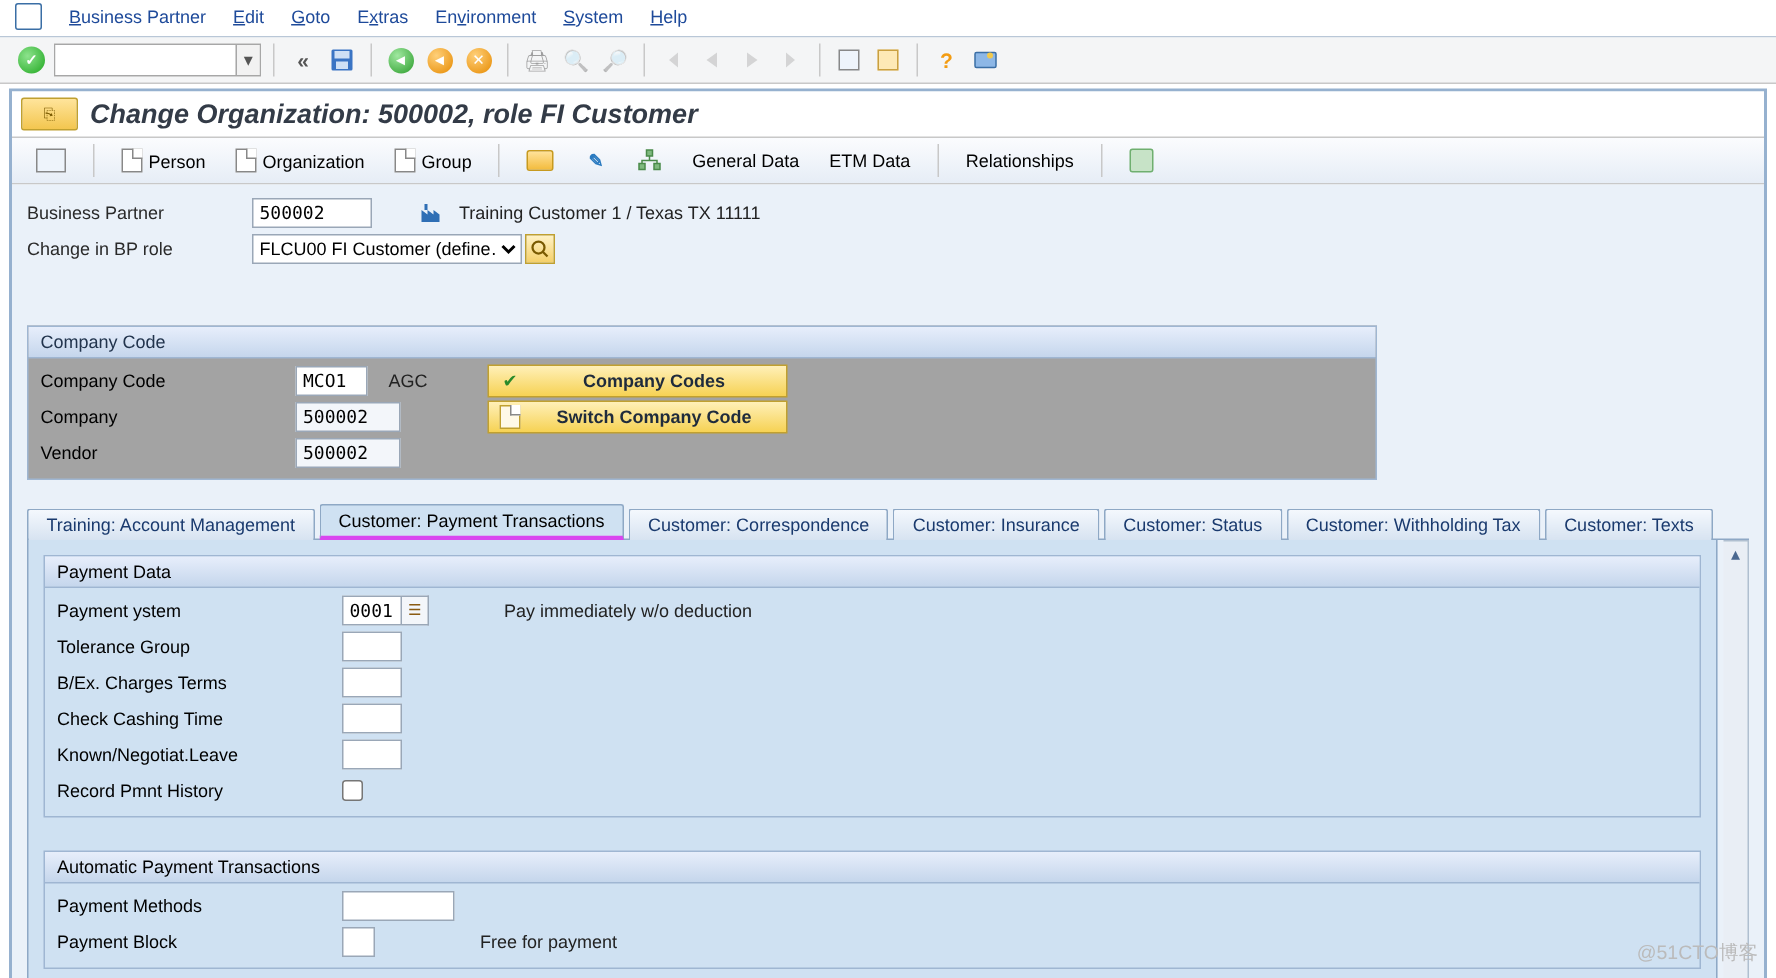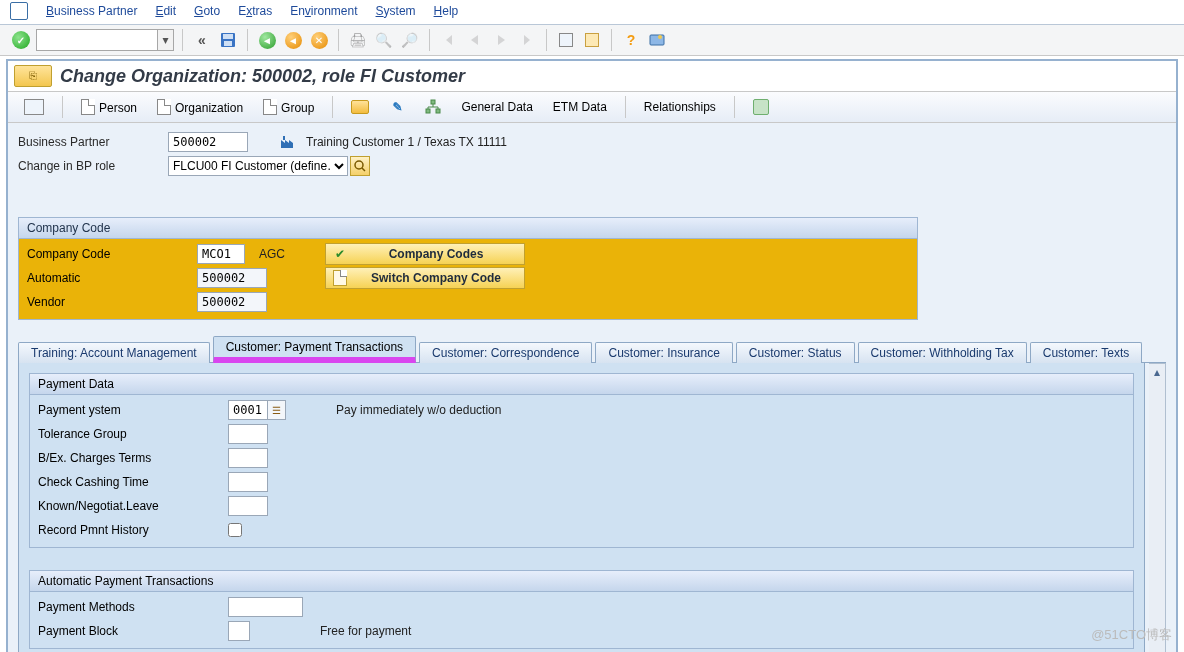--- a/index.html
+++ b/index.html
@@ -112,21 +112,21 @@
   .help-btn {
     width:20px;height:20px;margin-left:2px;border:1px solid #c0a030;
     background:linear-gradient(180deg,#fff2c6,#f5d069);display:flex;align-items:center;justify-content:center;cursor:pointer;
   }
   .help-btn svg{width:12px;height:12px;}
   .row-icon { display:flex;align-items:center;justify-content:center;width:20px;height:20px;color:#2666b3; }
 
   
   .group-panel {
     border: 1px solid #9fb6d2;
-    background: #eab308;
+    background: #a3a3a3;
     margin-top: 10px;
     max-width: 900px;
   }
   .group-panel > .hd {
     background: linear-gradient(180deg,#e7eefb,#c5d6ec);
     border-bottom: 1px solid #9fb6d2;
     padding: 3px 8px; color:#22344d;
     text-align:left;
   }
   .group-panel > .bd { padding: 4px 8px; }
@@ -148,21 +148,21 @@
   .tabstrip .strip-line {position:absolute;left:0;right:0;bottom:0;height:1px;background:#8ea8c5;}
   .tab {
     border:1px solid #8ea8c5; border-bottom:none;
     padding:3px 12px; margin-right:3px;
     background: linear-gradient(180deg,#f4f8fd,#d7e3f1);
     color:#1a3a6e; cursor:pointer; position:relative; z-index:1;
     border-radius:2px 2px 0 0;
   }
   .tab.active {
     background:#cfe1f2; color:#000; z-index:2;
-    border-bottom:6px solid #d946ef;
+    border-bottom:3px solid #d946ef;
   }
 
   
   .tab-content-wrap { display:flex; gap:4px; }
   .tab-content {
     background:#cfe1f2; border:1px solid #8ea8c5; border-top:none;
     padding:10px 10px; flex:1; min-height:240px;
   }
   .scrollbar-v {
     width:17px; background:#e9eef5;border:1px solid #b0bfd0;border-left:none;
@@ -363,21 +363,21 @@
     <div class="group-panel" style="margin-top:40px">
       <div class="hd">Company Code</div>
       <div class="bd" style="display:flex;gap:40px;">
         <div style="flex:0 0 auto;">
           <div class="cc-row">
             <div class="lbl">Company Code</div>
             <input class="sap-input" style="width: 48px;" value="MCO1">
             <div class="ro-text" style="margin-left:14px">AGC</div>
           </div>
           <div class="cc-row">
-            <div class="lbl">Automatic</div>
+            <div class="lbl">Company</div>
             <input class="sap-input readonly" style="width: 70px;" readonly="" value="500002">
           </div>
           <div class="cc-row">
             <div class="lbl">Vendor</div>
             <input class="sap-input readonly" style="width: 70px;" readonly="" value="500002">
           </div>
         </div>
         <div style="flex:0 0 auto;">
           <div class="gold-btn">
             <span class="gbl-icon" style="color:#2a8a2a">✔</span>

